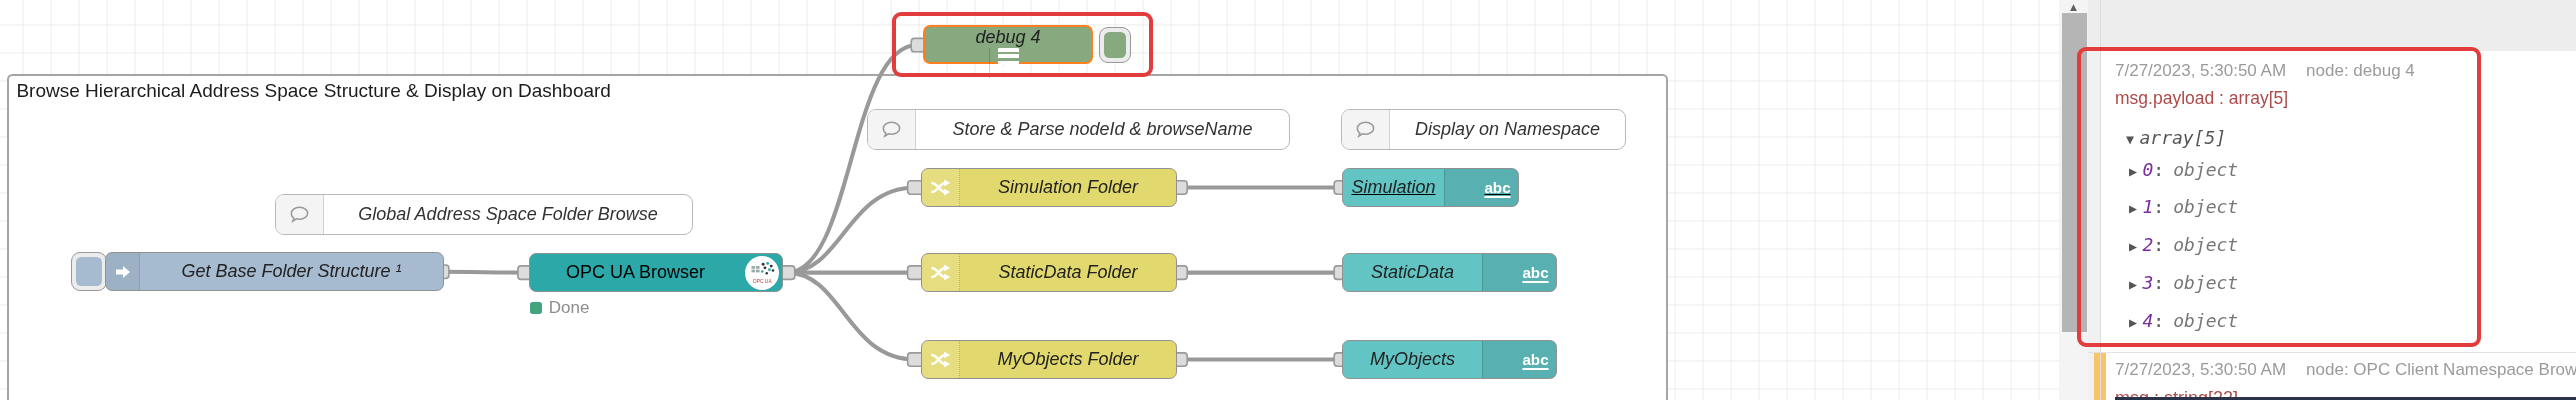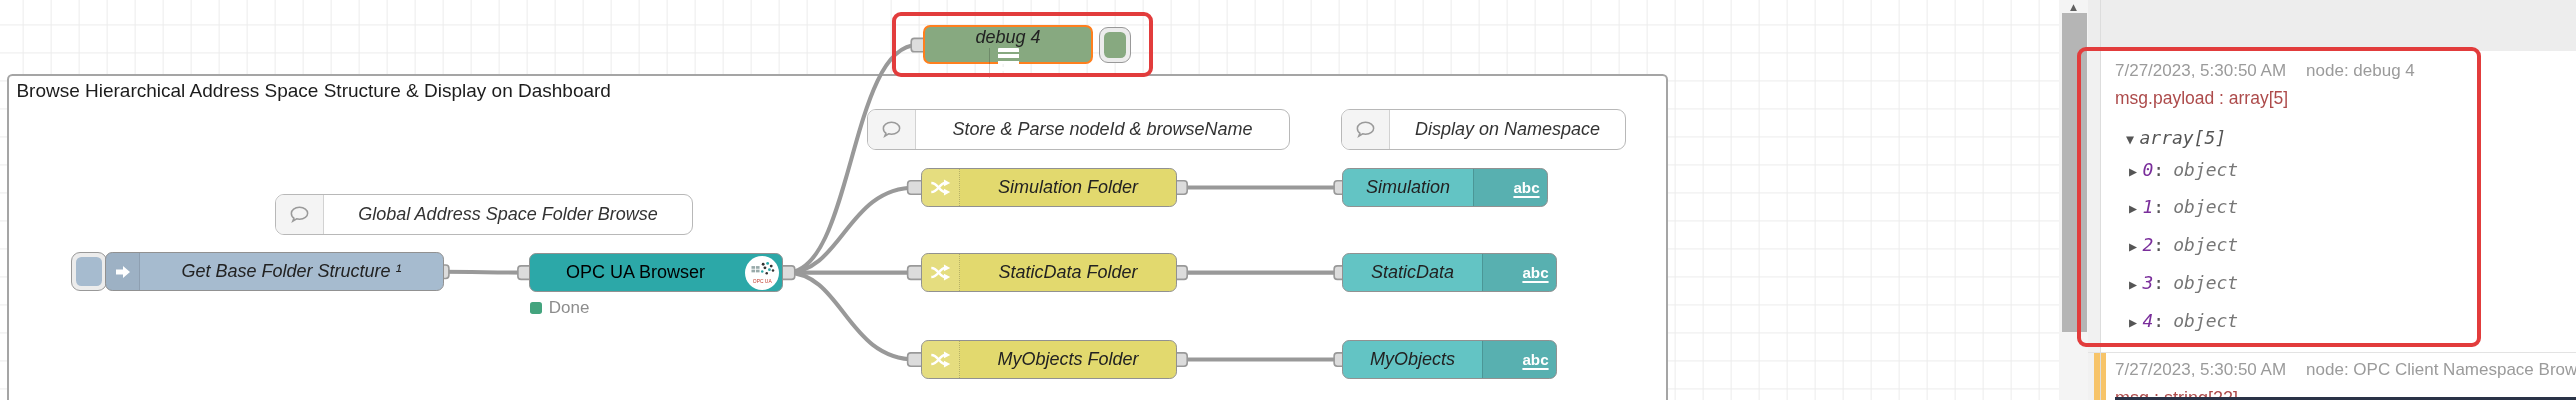--- a/index.html
+++ b/index.html
@@ -197,21 +197,21 @@
       <svg width="23" height="23" viewBox="0 0 20 20">
           <path d="M2 6 C8 6 9 14 14 14" stroke="#fff" stroke-width="2.2" fill="none"></path>
           <path d="M2 14 C8 14 9 6 14 6" stroke="#fff" stroke-width="2.2" fill="none"></path>
           <path d="M13 3 L18.5 6 L13 9 Z" fill="#fff"></path>
           <path d="M13 11 L18.5 14 L13 17 Z" fill="#fff"></path>
         </svg>
     </div>
     <div class="nr-label">MyObjects Folder</div>
   </div>
 
-  <div class="nr-node" style="left:1342px;top:168px;width:206px;background:var(--ui,#63c4c4);">
+  <div class="nr-node" style="left:1342px;top:168px;width:177px;background:var(--ui,#63c4c4);text-decoration:underline;">
     <div class="nr-label">Simulation</div>
     <div class="abc-badge">abc</div>
   </div>
   <div class="nr-node" style="left:1342px;top:253px;width:215px;background:var(--ui,#63c4c4);">
     <div class="nr-label">StaticData</div>
     <div class="abc-badge">abc</div>
   </div>
   <div class="nr-node" style="left:1342px;top:340px;width:215px;background:var(--ui,#63c4c4);">
     <div class="nr-label">MyObjects</div>
     <div class="abc-badge">abc</div>

